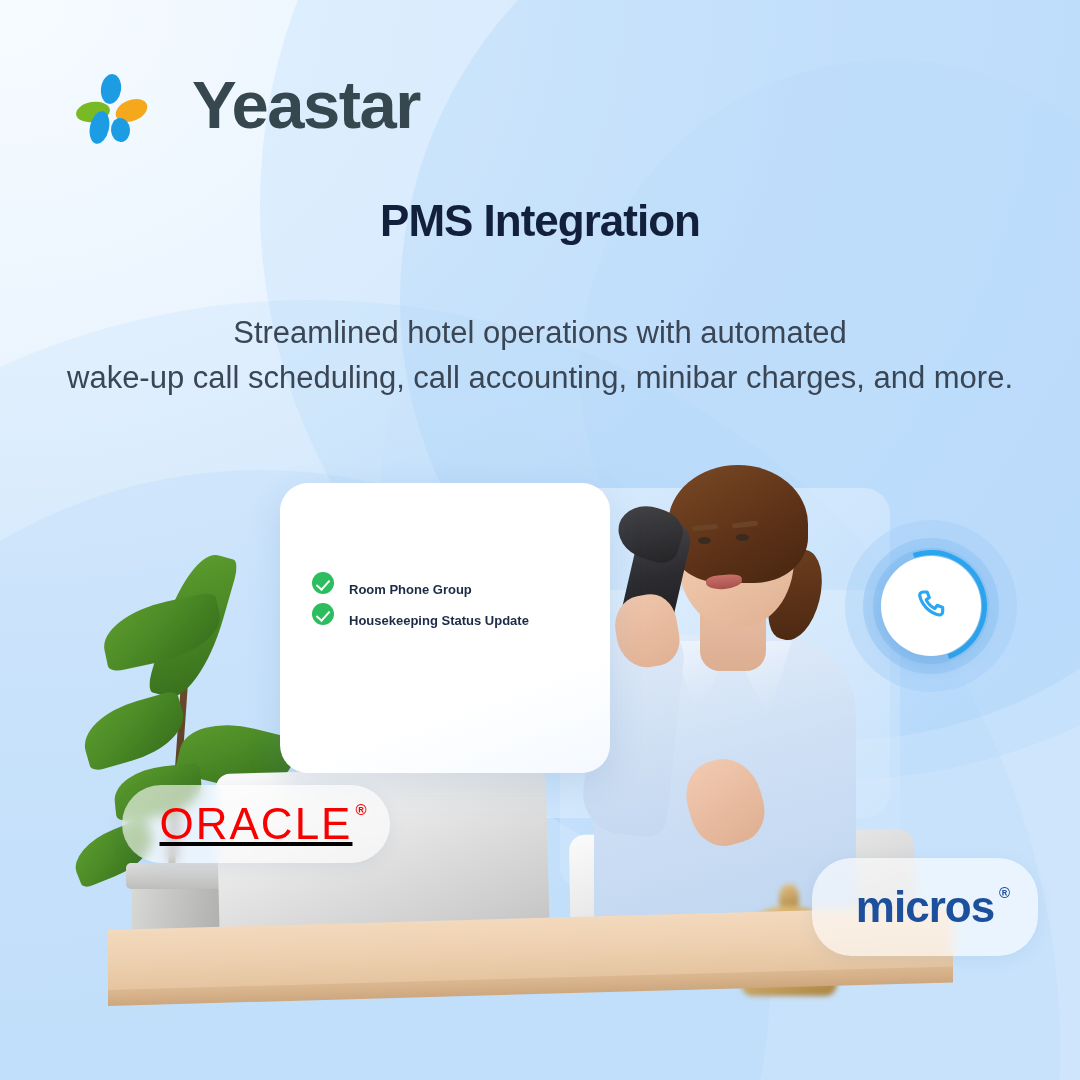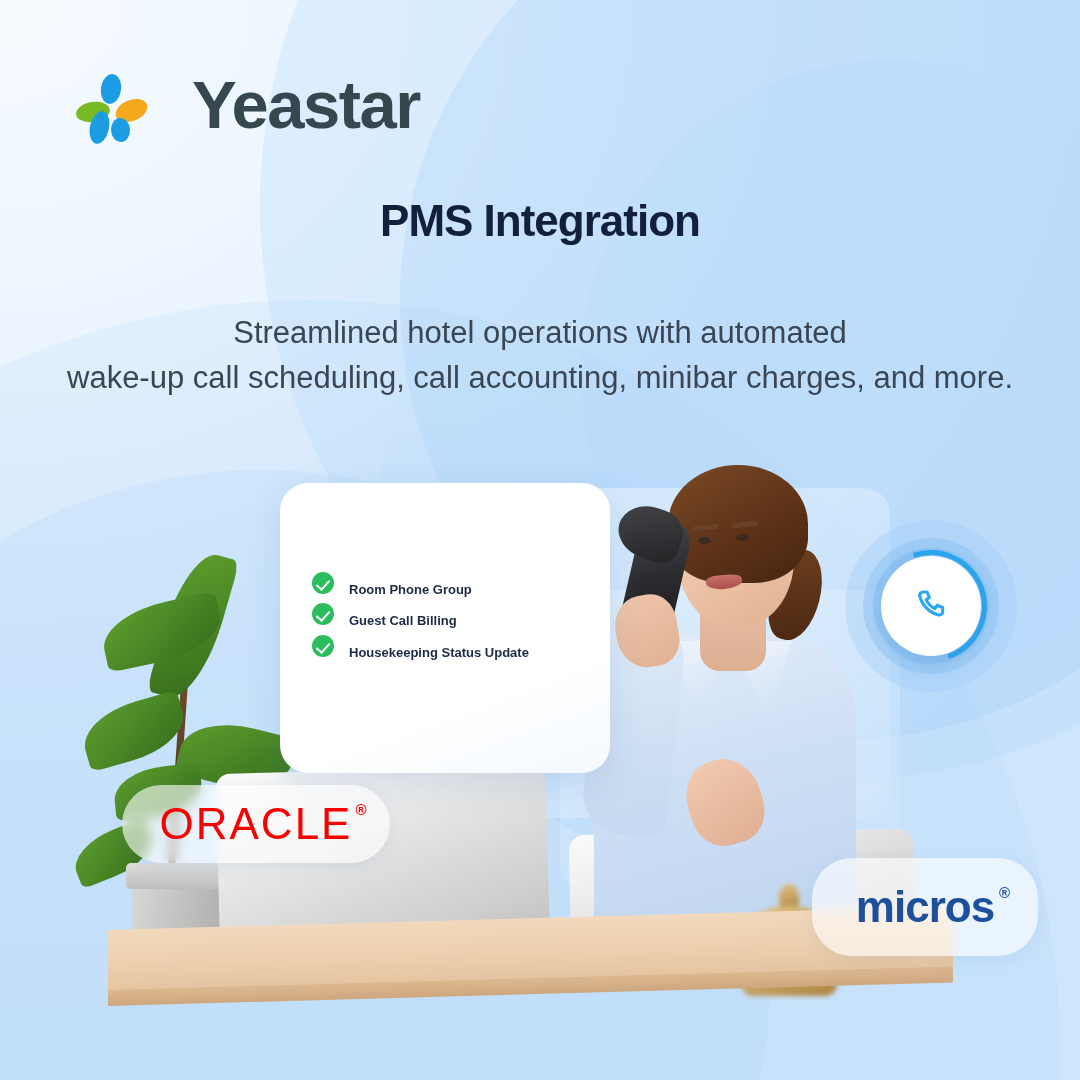--- a/index.html
+++ b/index.html
@@ -263,21 +263,21 @@
 
   
   .pill {
     position:absolute;
     background:rgba(255,255,255,.62);
     border-radius:40px;
     backdrop-filter:blur(6px);
     display:flex; align-items:center; justify-content:center;
     box-shadow:0 4px 16px rgba(80,130,180,.10);
   }
-  .pill.oracle { left:122px; top:345px; width:268px; height:78px; }
+  .pill.oracle { left:122px; top:345px; width:268px; height:78px;text-decoration:underline; }
   .pill.micros { left:812px; top:418px; width:226px; height:98px; }
 
   .oracle-word {
     font-size:44px; font-weight:400; color:#f80000;
     letter-spacing:2px; position:relative;
   }
   .oracle-word .reg {
     font-size:15px; position:absolute; top:2px; right:-16px; font-weight:700;
   }
   .micros-word {
@@ -373,24 +373,20 @@
 
     <div class="feature-card">
       <div class="feature-list">
 
         <div class="feature-item">
           <span class="check"></span>
           <span class="feature-label">Room Phone Group</span>
         </div>
         <div class="feature-item">
           <span class="check"></span>
-          <span class="feature-label">Guest Call Billing</span>
-        </div>
-        <div class="feature-item">
-          <span class="check"></span>
           <span class="feature-label">Housekeeping Status Update</span>
         </div>
 
       </div>
     </div>
 
     <div class="phone-badge">
       <span class="ring r1"></span>
       <span class="ring r2"></span>
       <span class="ring r3"></span>

